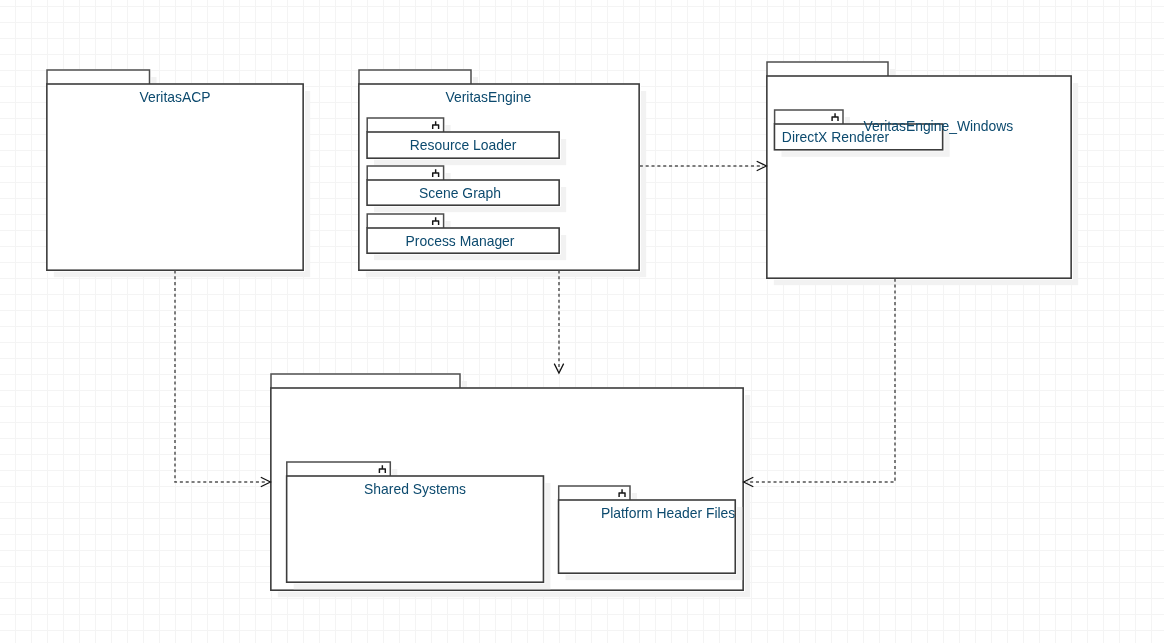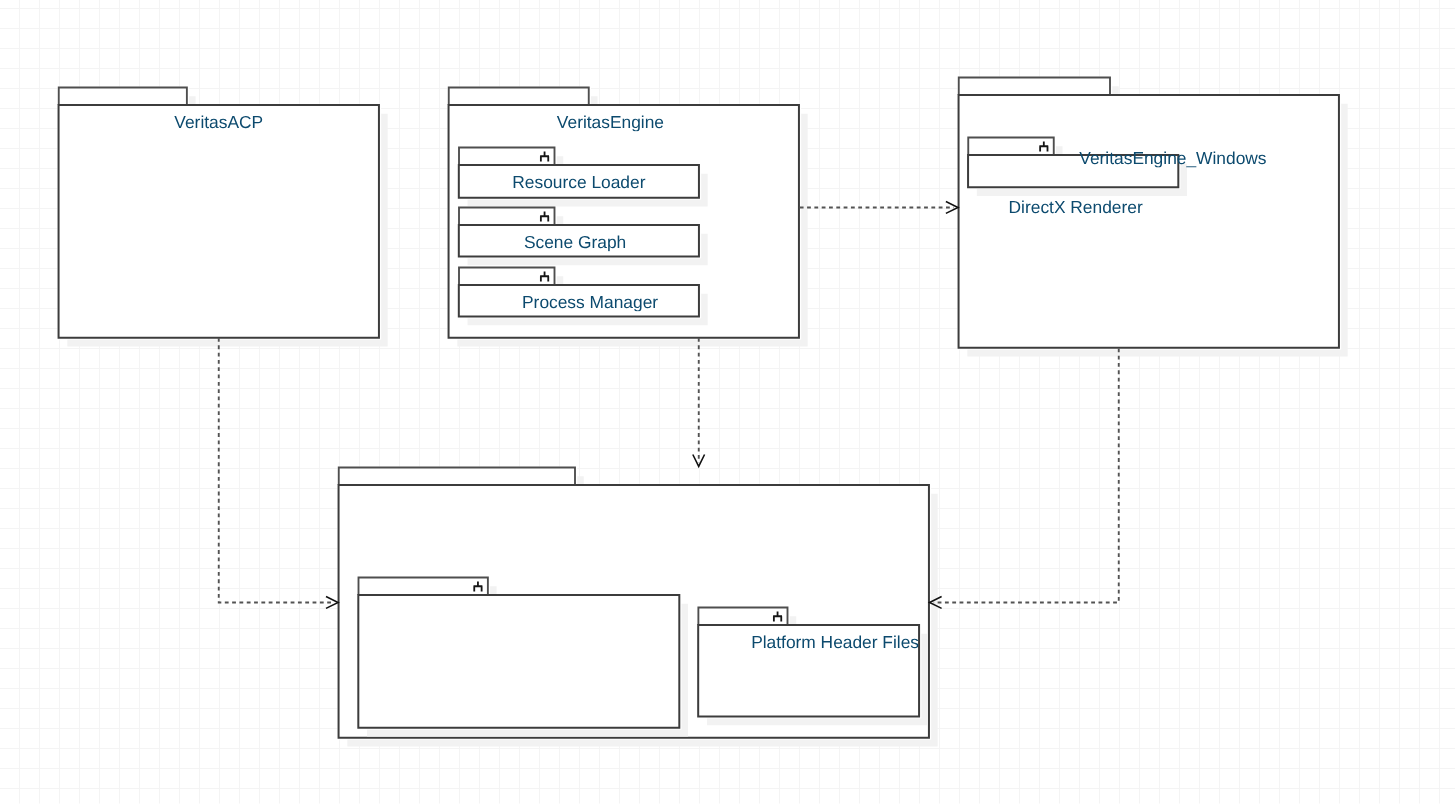--- a/index.html
+++ b/index.html
@@ -145,18 +145,19 @@
       <path d="M 835.05 113.15 V 117.00 M 831.50 117.00 H 838.60 M 832.10 117.00 V 121.10 M 838.00 117.00 V 121.10"></path>
       <path d="M 382.35 465.15 V 469.00 M 378.80 469.00 H 385.90 M 379.40 469.00 V 473.10 M 385.30 469.00 V 473.10"></path>
       <path d="M 622.05 489.15 V 493.00 M 618.50 493.00 H 625.60 M 619.10 493.00 V 497.10 M 625.00 493.00 V 497.10"></path>
     </g>
   </svg>
 
   <div class="pkg-title" style="left:46.85px; top:91.15px; width:256.3px;">VeritasACP</div>
   <div class="pkg-title" style="left:358.85px; top:91.15px; width:259px;">VeritasEngine</div>
   <div class="pkg-title" style="left:367.05px; top:139.15px; width:192.1px;">Resource Loader</div>
   <div class="pkg-title" style="left:364px; top:187.15px; width:192.1px;">Scene Graph</div>
-  <div class="pkg-title" style="left:376px; top:235.15px; width:192.1px;">Process Manager</div>
+  <div class="pkg-title" style="left:364px; top:235.15px; width:192.1px;">Process Manager</div>
   <div class="pkg-title" style="left:766.85px; top:83.15px; width:343px;margin-top:37px;">VeritasEngine_Windows</div>
-  <div class="pkg-title" style="left:784px; top:131.15px; width:153px;margin-top:28px;">DirectX Renderer</div>
+  <div class="pkg-title" style="left:759px; top:131.15px; width:153px;">DirectX Renderer</div>
+  <div class="pkg-title" style="left:286.65px; top:483.15px; width:256.8px;">Shared Systems</div>
   <div class="pkg-title" style="left:558.55px; top:507.15px; width:176.7px;text-align:right;">Platform Header Files</div>
 
 </div>
 
 </body></html>

